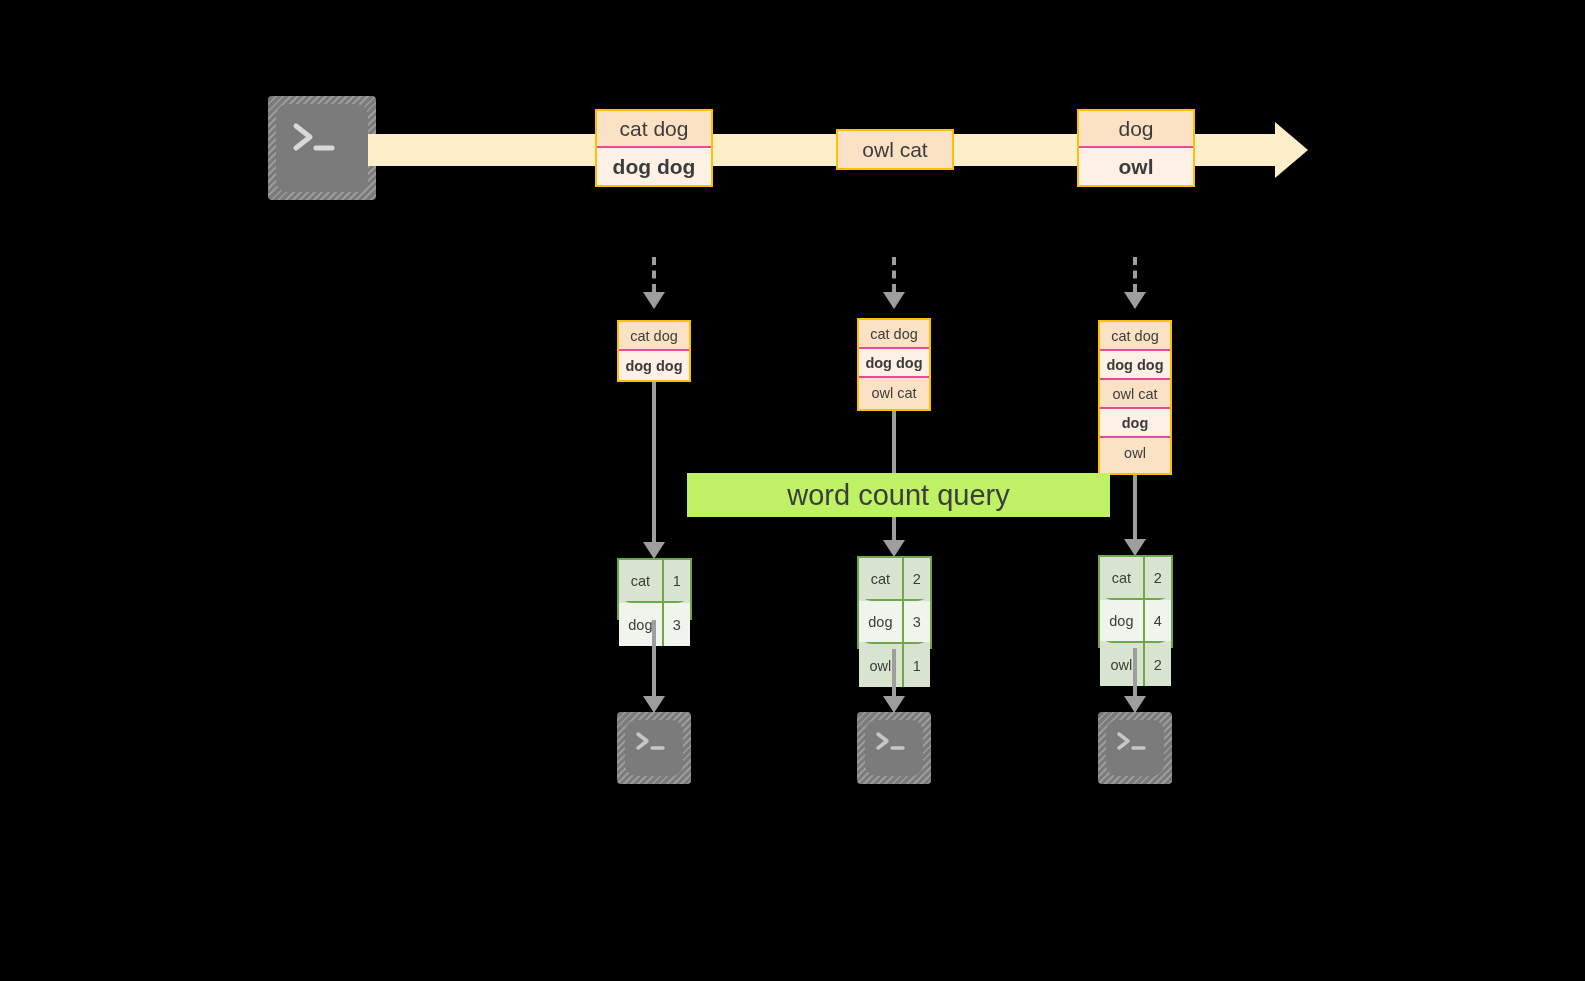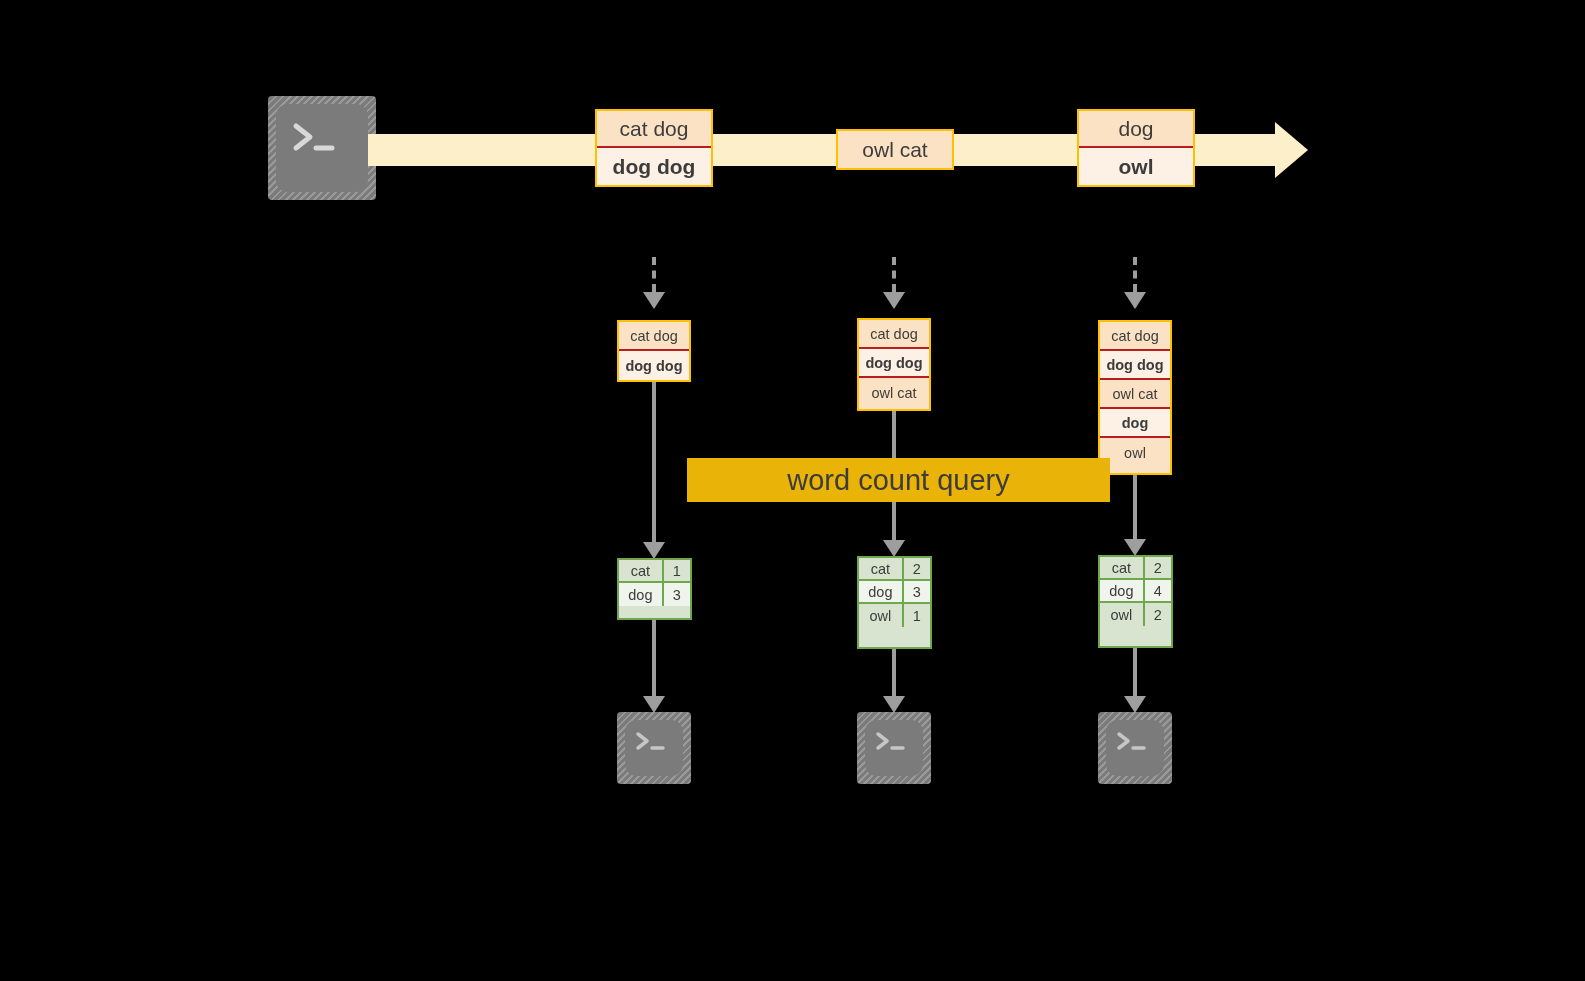--- a/index.html
+++ b/index.html
@@ -57,21 +57,21 @@
 
   
   .ebox {
     position: absolute;
     box-sizing: border-box;
     border: 2px solid #FFC000;
     background: #FCE2C4;
   }
   .ebox .row {
     box-sizing: border-box;
-    border-bottom: 2px solid #b91c1c;
+    border-bottom: 2px solid #ec4899;
     display: flex;
     align-items: center;
     justify-content: center;
     background: #FCE2C4;
     color: #3c3c3c;
     white-space: nowrap;
   }
   .ebox .row:last-child { border-bottom: none; }
   .ebox .row.light { background: #FDF0E4; font-weight: bold; }
 
@@ -85,21 +85,22 @@
   .gtable {
     position: absolute;
     box-sizing: border-box;
     border: 2px solid #6FA84C;
     background: #D8E4CF;
   }
   .gtable .trow {
     display: flex;
     box-sizing: border-box;
     border-bottom: 2px solid #6FA84C;
-    height: 23px;
+    height: 43px;
+    border-radius: 13px;
   }
   .gtable .trow:last-child { border-bottom: none; }
   .gtable .tc {
     box-sizing: border-box;
     display: flex;
     align-items: center;
     justify-content: center;
     font-size: 14.5px;
     color: #3c3c3c;
     background: #D8E4CF;
@@ -126,26 +127,27 @@
     position: absolute;
     width: 0; height: 0;
     border-left: 11px solid transparent;
     border-right: 11px solid transparent;
     border-top: 17px solid #9e9e9e;
   }
 
   
   .query-label {
     position: absolute;
-    background: #eab308;
+    background: #bef264;
     display: flex;
     align-items: center;
     justify-content: center;
     color: #3c3c3c;
     font-size: 29px;
+    margin-top: 15px;
   }
 </style>
 </head>
 <body>
 
 <div id="stage">
 
   <div class="term" id="producer-term" style="left:268px; top:96px; width:108px; height:104px;">
     <div class="inner">
       <svg width="92" height="88" viewBox="0 0 92 88">

